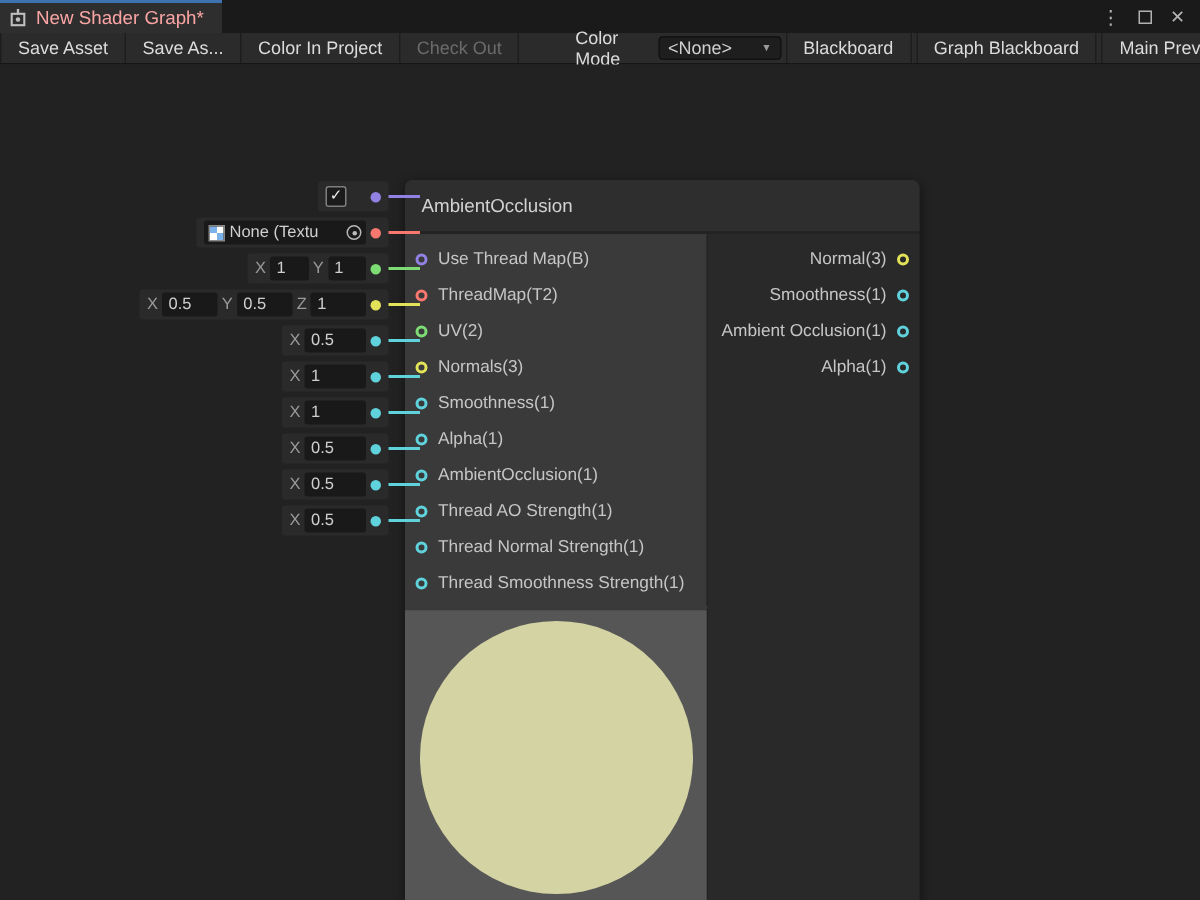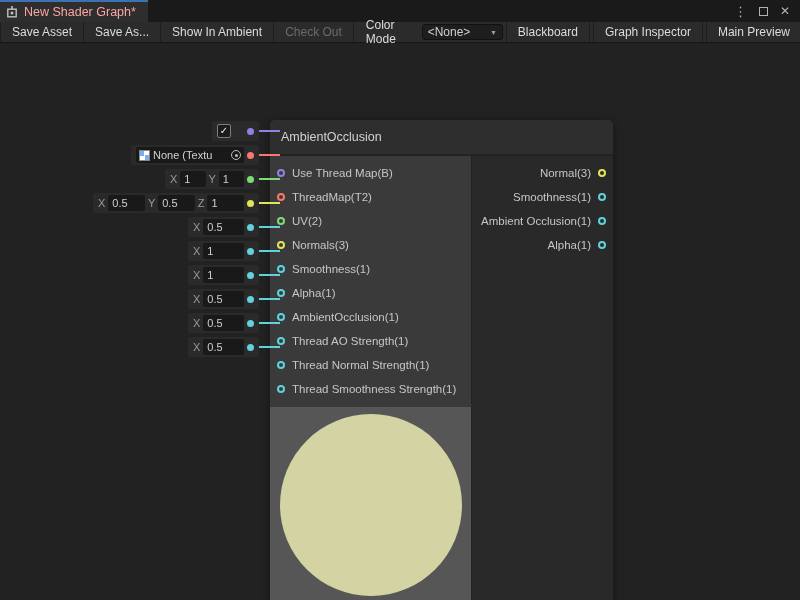--- a/index.html
+++ b/index.html
@@ -14,21 +14,21 @@
   .win-controls { margin-left:auto; display:flex; align-items:center; gap:12px; padding-right:10px; color:#b2b2b2; }
   .kebab { font-size:13px; line-height:1; }
   .maxbox { width:9px; height:9px; border:1.5px solid #b2b2b2; display:inline-block; }
   .closex { font-size:12px; line-height:1; }
 
   
   .toolbar { position:absolute; left:0; top:22px; width:800px; height:21px; background:#2b2b2b; border-bottom:1px solid #161616; display:flex; align-items:stretch; font-size:12px; color:#dcdcdc; }
   .tb-btn { display:flex; align-items:center; padding:0 11px; border-right:1px solid #1e1e1e; cursor:default; white-space:nowrap; }
   .tb-btn.first { border-left:1px solid #1e1e1e; }
   .tb-btn.disabled { color:#6b6b6b; }
-  .cm-group { display:flex; align-items:center; margin-left:12px; gap:7px; }
+  .cm-group { display:flex; align-items:center; margin-left:37px; gap:7px; }
   .dropdown { width:100px; height:16px; background:#1e1e1e; border:1px solid #111; border-radius:3px; display:flex; align-items:center; padding:0 5px; color:#cfcfcf; }
   .dd-arrow { margin-left:auto; font-size:7px; color:#9a9a9a; }
   .tb-right { margin-left:auto; display:flex; align-items:stretch; }
   .tb-right .tb-btn { border-left:1px solid #1e1e1e; border-right:1px solid #1e1e1e; margin-left:3px; }
 
   
   .canvas { position:absolute; left:0; top:43px; width:800px; height:557px; background:#222; }
 
   
   .node { position:absolute; left:270px; top:77px; width:343px; height:486px; border-radius:5px; box-shadow:0 2px 8px rgba(0,0,0,.45); }
@@ -80,32 +80,32 @@
     <div class="win-controls">
       <span class="kebab">⋮</span>
       <span class="maxbox"></span>
       <span class="closex">✕</span>
     </div>
   </div>
 
   <div class="toolbar">
     <div class="tb-btn first">Save Asset</div>
     <div class="tb-btn">Save As...</div>
-    <div class="tb-btn">Show In Ambient</div>
+    <div class="tb-btn">Color In Project</div>
     <div class="tb-btn disabled">Check Out</div>
     <div class="cm-group">
       <span>Color Mode</span>
       <div class="dropdown">
         <span>&lt;None&gt;</span>
         <span class="dd-arrow">▼</span>
       </div>
     </div>
     <div class="tb-right">
       <div class="tb-btn">Blackboard</div>
-      <div class="tb-btn">Graph Inspector</div>
+      <div class="tb-btn">Graph Blackboard</div>
       <div class="tb-btn">Main Preview</div>
     </div>
   </div>
 
   <div class="canvas">
 
     <div class="node">
       <div class="node-header">
         <span>AmbientOcclusion</span>
       </div>

